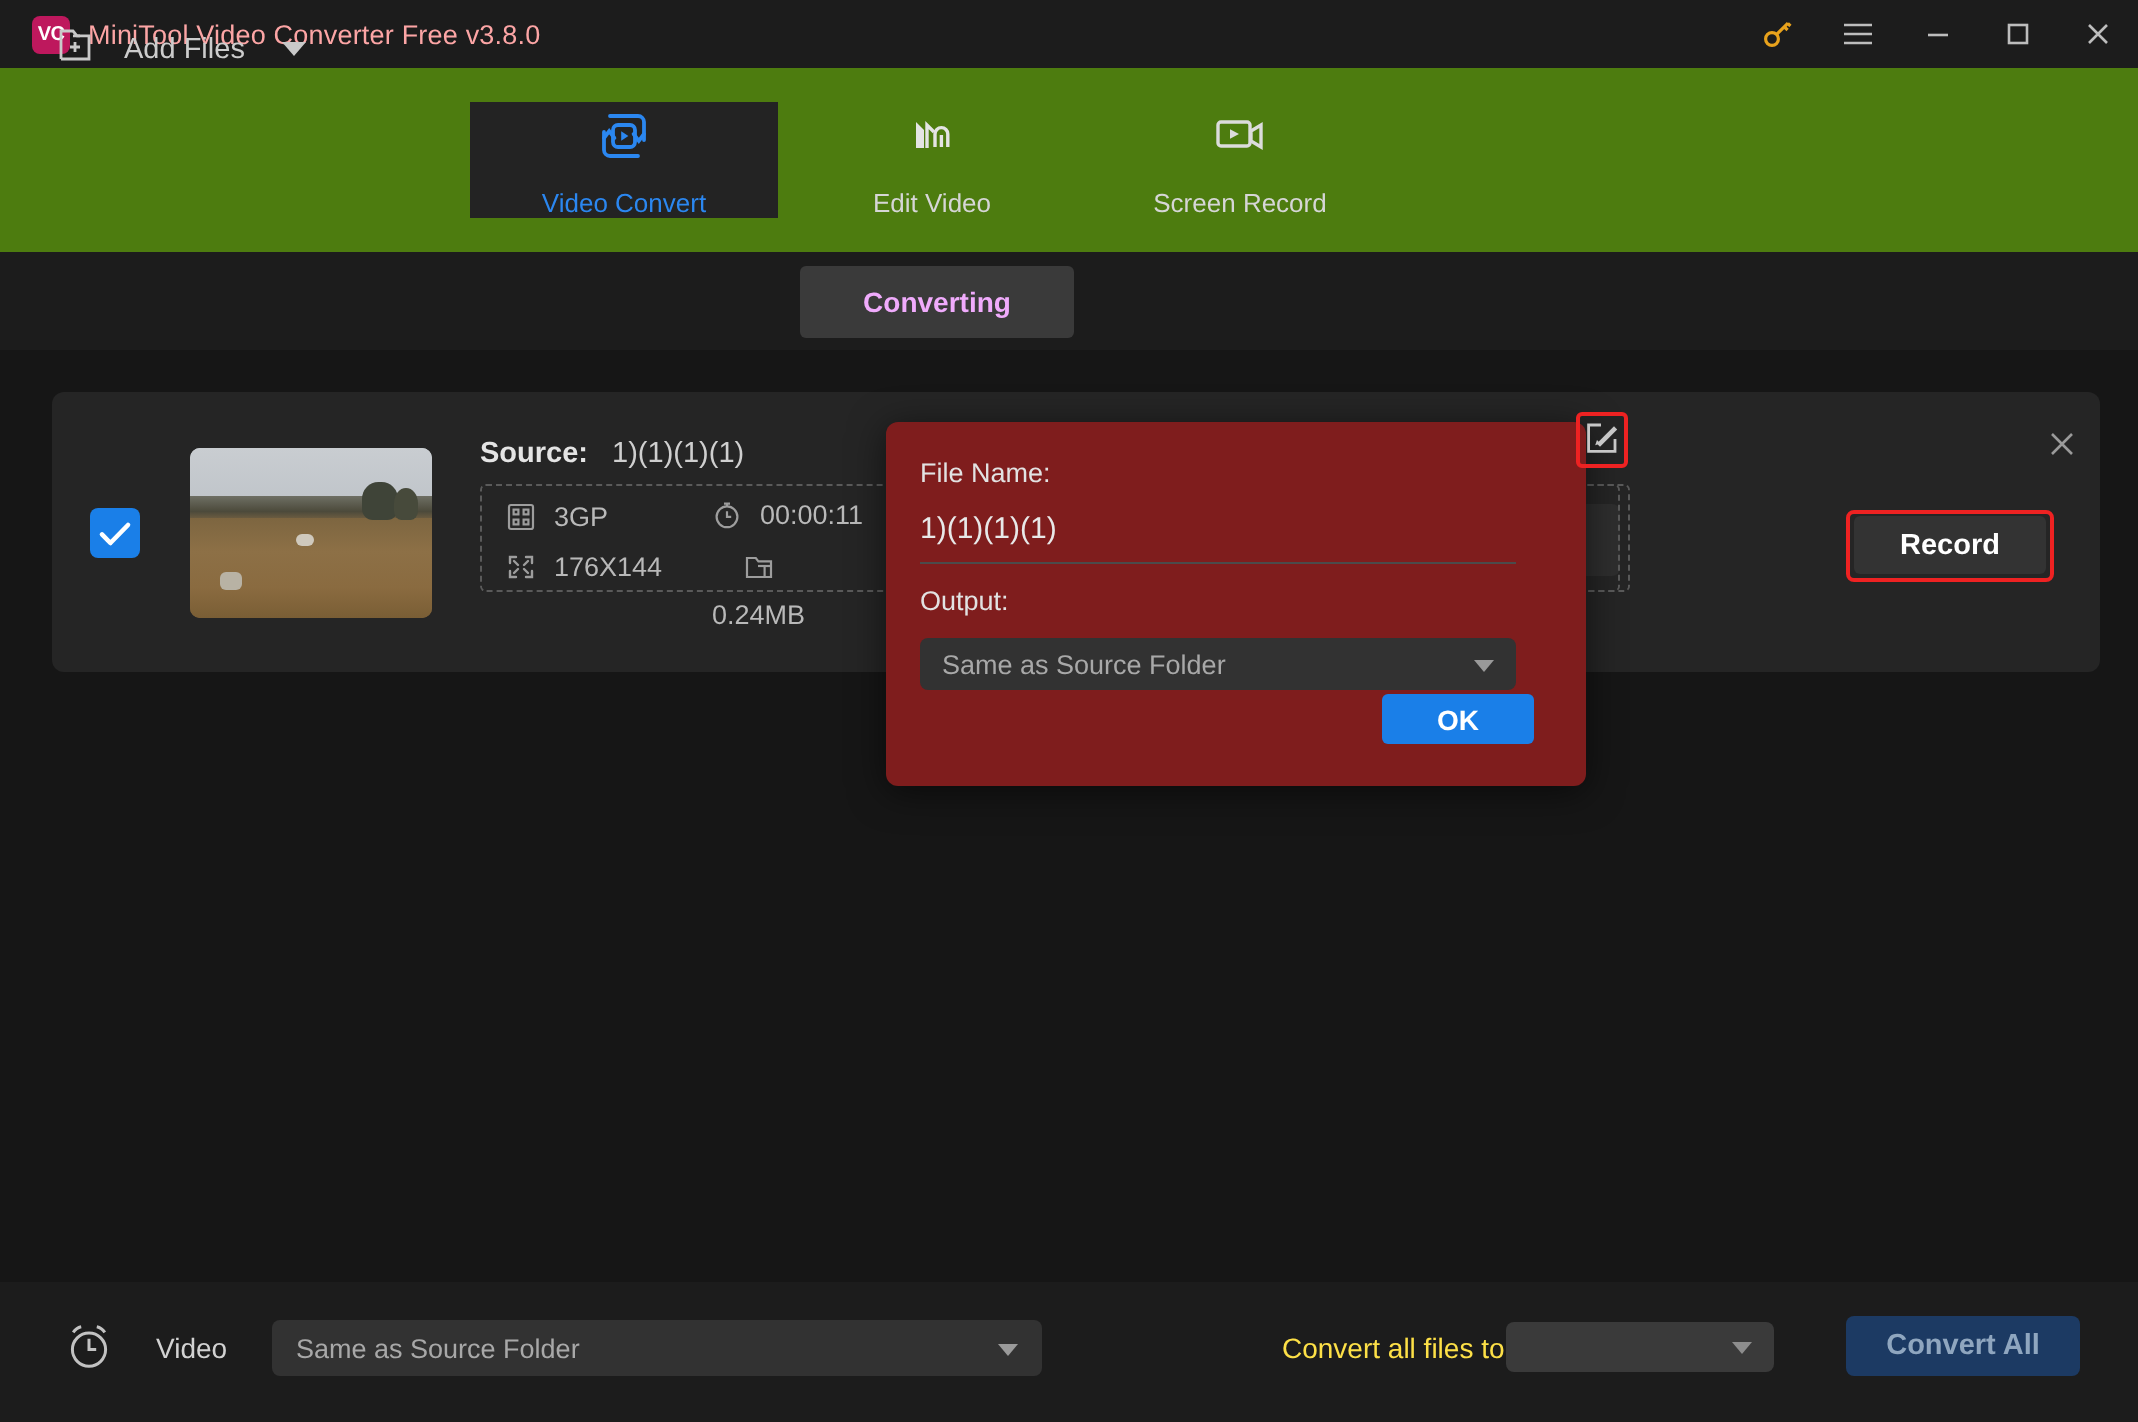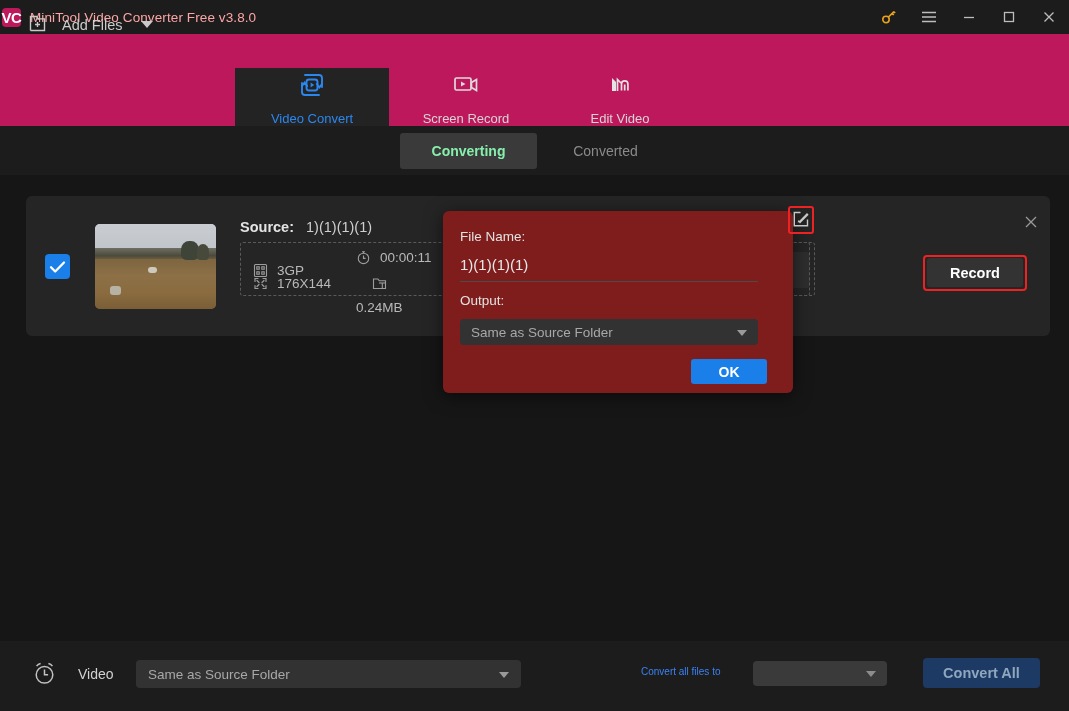--- a/index.html
+++ b/index.html
@@ -11,40 +11,40 @@
   }
   body { position: relative; }
 
   
   .titlebar {
     position: absolute; top: 0; left: 0; width: 1069px; height: 34px;
     background: #1c1c1c;
     display: flex; align-items: center;
   }
   .logo {
-    width: 19px; height: 19px; margin-left: 2px; margin-right: 9px;
+    width: 19px; height: 19px; margin-left: 16px; margin-right: 9px;
     background: #be185d; border-radius: 4px;
     display: flex; align-items: center; justify-content: center;
-    color: #ffffff; font-size: 15px; font-weight: bold; letter-spacing: -0.3px;
+    color: #ffffff; font-size: 10px; font-weight: bold; letter-spacing: -0.3px;
     font-family: "Liberation Sans", sans-serif;
   }
   .app-title { color: #fca5a5; font-size: 13.5px; letter-spacing: 0.1px; }
   .win-controls { position: absolute; right: 0; top: 0; height: 34px; display: flex; }
   .win-btn {
     width: 40px; height: 34px; display: flex; align-items: center; justify-content: center;
     color: #bdbdbd;
   }
   .win-btn.key { color: #e8a21c; }
   .win-btn svg { display: block; }
 
   
   .navbar {
     position: absolute; top: 34px; left: 0; width: 1069px; height: 92px;
-    background: #be185d;
-    display: flex; align-items: flex-end;
+    background: #4d7c0f;
+    display: flex; align-items: center;
   }
   .nav-spacer { width: 235px; }
   .nav-item {
     width: 154px; display: flex; flex-direction: column;
     align-items: center; justify-content: center; gap: 9px;
     color: #d6d6d6; font-size: 13px;
   }
   .nav-item.active { background: #232323; color: #2b87f0; }
   .nav-item .nav-icon { height: 34px; display: flex; align-items: center; justify-content: center; }
   .nav-item svg { display: block; }
@@ -65,21 +65,21 @@
     border-top: 7px solid #c9c9c9;
   }
   .seg-tabs {
     position: absolute; left: 400px; top: 133px; display: flex;
   }
   .seg-tab {
     width: 137px; height: 36px;
     display: flex; align-items: center; justify-content: center;
     font-size: 14px; color: #8a8a8a; border-radius: 3px;
   }
-  .seg-tab.active { background: #3a3a3a; color: #86efac; font-weight: bold; }
+  .seg-tab.active { background: #3a3a3a; color: #f0abfc; font-weight: bold; }
 
   
   .main {
     position: absolute; top: 175px; left: 0; width: 1069px; height: 466px;
     background: #161616;
   }
 
   
   .file-card {
     position: absolute; left: 26px; top: 196px; width: 1024px; height: 140px;
@@ -125,21 +125,21 @@
 
   .meta-box {
     position: absolute; left: 240px; top: 242px; width: 570px; height: 54px;
     border: 1px dashed #5a5a5a; border-radius: 3px;
   }
   .meta-item {
     position: absolute; display: flex; align-items: center; gap: 9px;
     color: #b9b9b9; font-size: 13.5px;
   }
   .meta-item svg { display: block; }
-  .m1 { left: 12px; top: 20px; }
+  .m1 { left: 12px; top: 8px; }
   .m2 { left: 115px; top: 7px; }
   .m3 { left: 12px; top: 33px; align-items: flex-end; }
   .m4 { left: 115px; top: 33px; flex-direction: column; }
 
   .card-close {
     position: absolute; left: 1022px; top: 213px;
     width: 18px; height: 18px; color: #9a9a9a;
   }
   .convert-btn {
     position: absolute; left: 927px; top: 258px; width: 96px; height: 29px;
@@ -190,21 +190,21 @@
     display: flex; align-items: center;
     color: #a8a8a8; font-size: 13.5px; padding-left: 11px;
   }
   .dlg-select .sel-caret {
     position: absolute; right: 11px; top: 11px;
     width: 0; height: 0;
     border-left: 5px solid transparent; border-right: 5px solid transparent;
     border-top: 6px solid #9a9a9a;
   }
   .ok-btn {
-    position: absolute; left: 248px; top: 148px; width: 76px; height: 25px;
+    position: absolute; left: 248px; top: 136px; width: 76px; height: 25px;
     background: #1a7fe8; border-radius: 3px;
     display: flex; align-items: center; justify-content: center;
     color: #ffffff; font-size: 14px; font-weight: bold;
   }
 
   
   .bottombar {
     position: absolute; left: 0; top: 641px; width: 1069px; height: 70px;
     background: #1c1c1c;
   }
@@ -220,21 +220,21 @@
     color: #a8a8a8; font-size: 13.5px; padding-left: 12px;
   }
   .out-select .sel-caret {
     position: absolute; right: 12px; top: 12px;
     width: 0; height: 0;
     border-left: 5px solid transparent; border-right: 5px solid transparent;
     border-top: 6px solid #9a9a9a;
   }
   .cvt-all-label {
     position: absolute; left: 641px; top: 666px;
-    color: #3b82f6; font-size: 10px;
+    color: #fde047; font-size: 14px;
   }
   .fmt-select {
     position: absolute; left: 753px; top: 661px; width: 134px; height: 25px;
     background: #3a3a3a; border-radius: 4px;
   }
   .fmt-select .sel-caret {
     position: absolute; right: 11px; top: 10px;
     width: 0; height: 0;
     border-left: 5px solid transparent; border-right: 5px solid transparent;
     border-top: 6px solid #8d8d8d;
@@ -295,59 +295,58 @@
         <rect x="10.5" y="9.5" width="11" height="11" rx="2.5"></rect>
         <path d="M14.6 12.6l3.6 2.4-3.6 2.4z" fill="#2b87f0" stroke="none"></path>
       </svg>
     </span>
     <span>Video Convert</span>
   </div>
 
 
   <div class="nav-item">
     <span class="nav-icon">
-      <svg width="32" height="30" viewBox="0 0 32 30" fill="none" stroke="#dcdcdc" stroke-width="1.7">
-        <rect x="5" y="8" width="16" height="12" rx="1.5"></rect>
-        <path d="M21.5 12.5l5-3v11l-5-3z"></path>
-        <path d="M11 11.6l4.5 2.4-4.5 2.4z" fill="#dcdcdc" stroke="none"></path>
-      </svg>
-    </span>
-    <span>Screen Record</span>
-  </div>
-
-  <div class="nav-item">
-    <span class="nav-icon">
       <svg width="32" height="30" viewBox="0 0 32 30" fill="none">
         <path d="M8 21V8l4 4v9z" fill="#e4e4e4"></path>
         <path d="M13.5 21V9.5l3.5 3.5" stroke="#e4e4e4" stroke-width="1.7"></path>
         <path d="M17.5 20.5v-6.5a3.2 3.2 0 0 1 6.4 0v6.5" stroke="#e4e4e4" stroke-width="1.7"></path>
         <path d="M20.7 20.5v-6" stroke="#e4e4e4" stroke-width="1.7"></path>
       </svg>
     </span>
     <span>Edit Video</span>
+  </div>
+
+  <div class="nav-item">
+    <span class="nav-icon">
+      <svg width="32" height="30" viewBox="0 0 32 30" fill="none" stroke="#dcdcdc" stroke-width="1.7">
+        <rect x="5" y="8" width="16" height="12" rx="1.5"></rect>
+        <path d="M21.5 12.5l5-3v11l-5-3z"></path>
+        <path d="M11 11.6l4.5 2.4-4.5 2.4z" fill="#dcdcdc" stroke="none"></path>
+      </svg>
+    </span>
+    <span>Screen Record</span>
   </div>
 </div>
 
 <div class="toolbar"></div>
 
 <div class="addfiles">
   <span>
     <svg width="24" height="22" viewBox="0 0 24 22" fill="none" stroke="#c9c9c9" stroke-width="1.4">
       <path d="M2.5 18.5V4.5h6l2 2.4h1.5"></path>
       <path d="M2.5 18.5h14V6.9h-8"></path>
       <path d="M9.5 10v5M7 12.5h5"></path>
     </svg>
   </span>
   <span class="label">Add Files</span>
   <span class="caret-down"></span>
 </div>
 
 <div class="seg-tabs">
   <div class="seg-tab active">Converting</div>
-  <div class="seg-tab">Converted</div>
 </div>
 
 <div class="main"></div>
 
 <div class="file-card"></div>
 
 <div class="chk">
   <svg width="17" height="14" viewBox="0 0 17 14" fill="none" stroke="#ffffff" stroke-width="2.3" stroke-linecap="round" stroke-linejoin="round">
     <path d="M2 7.2l4.2 4.3L15 2.5"></path>
   </svg>

